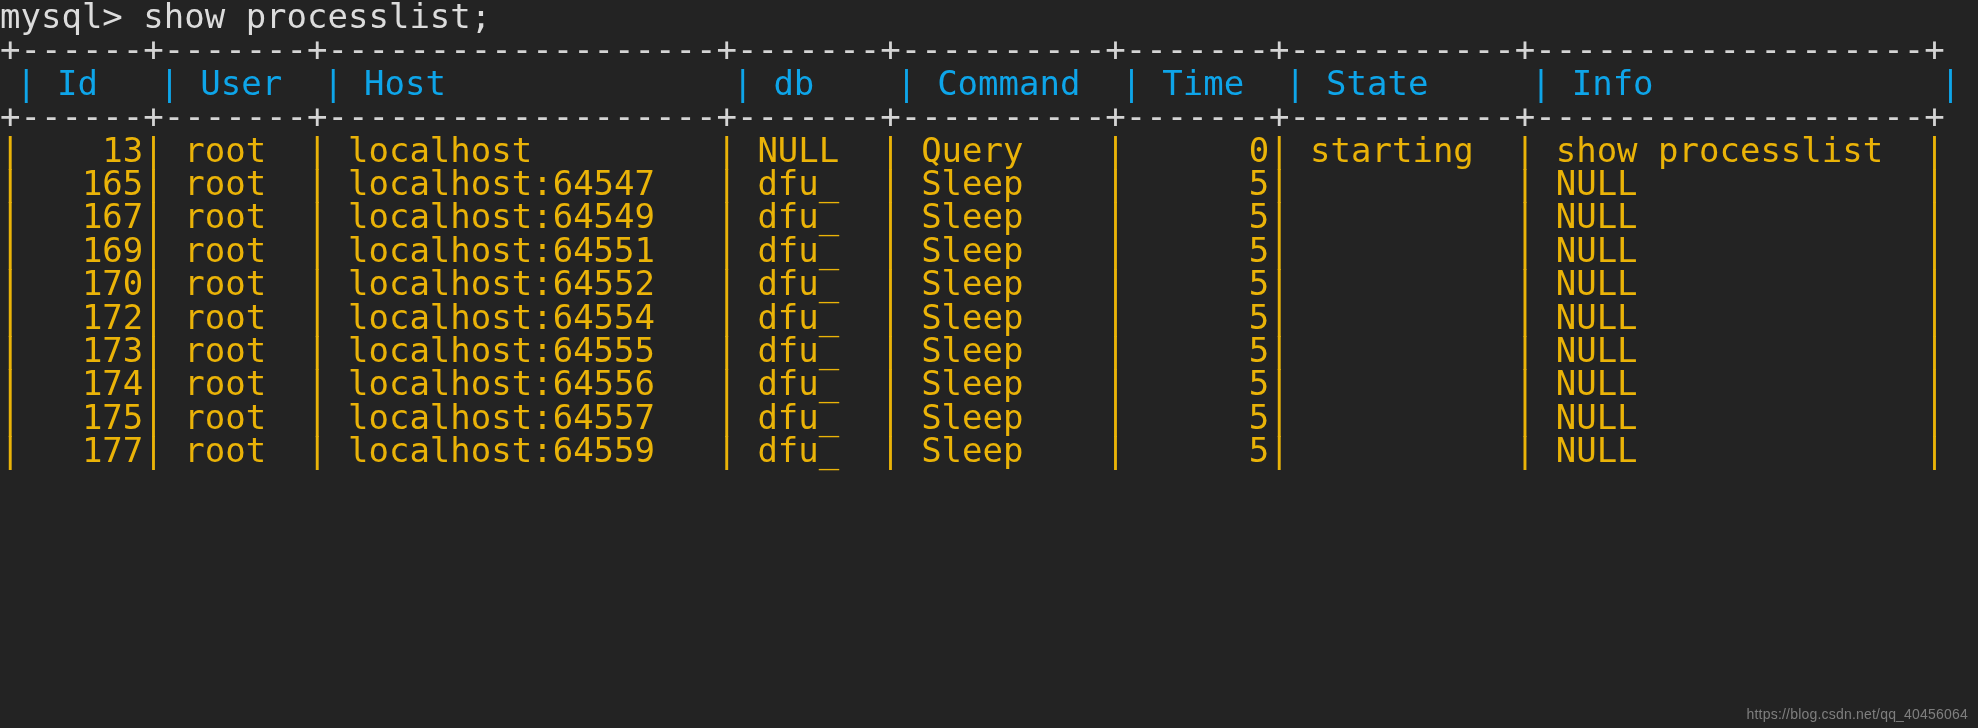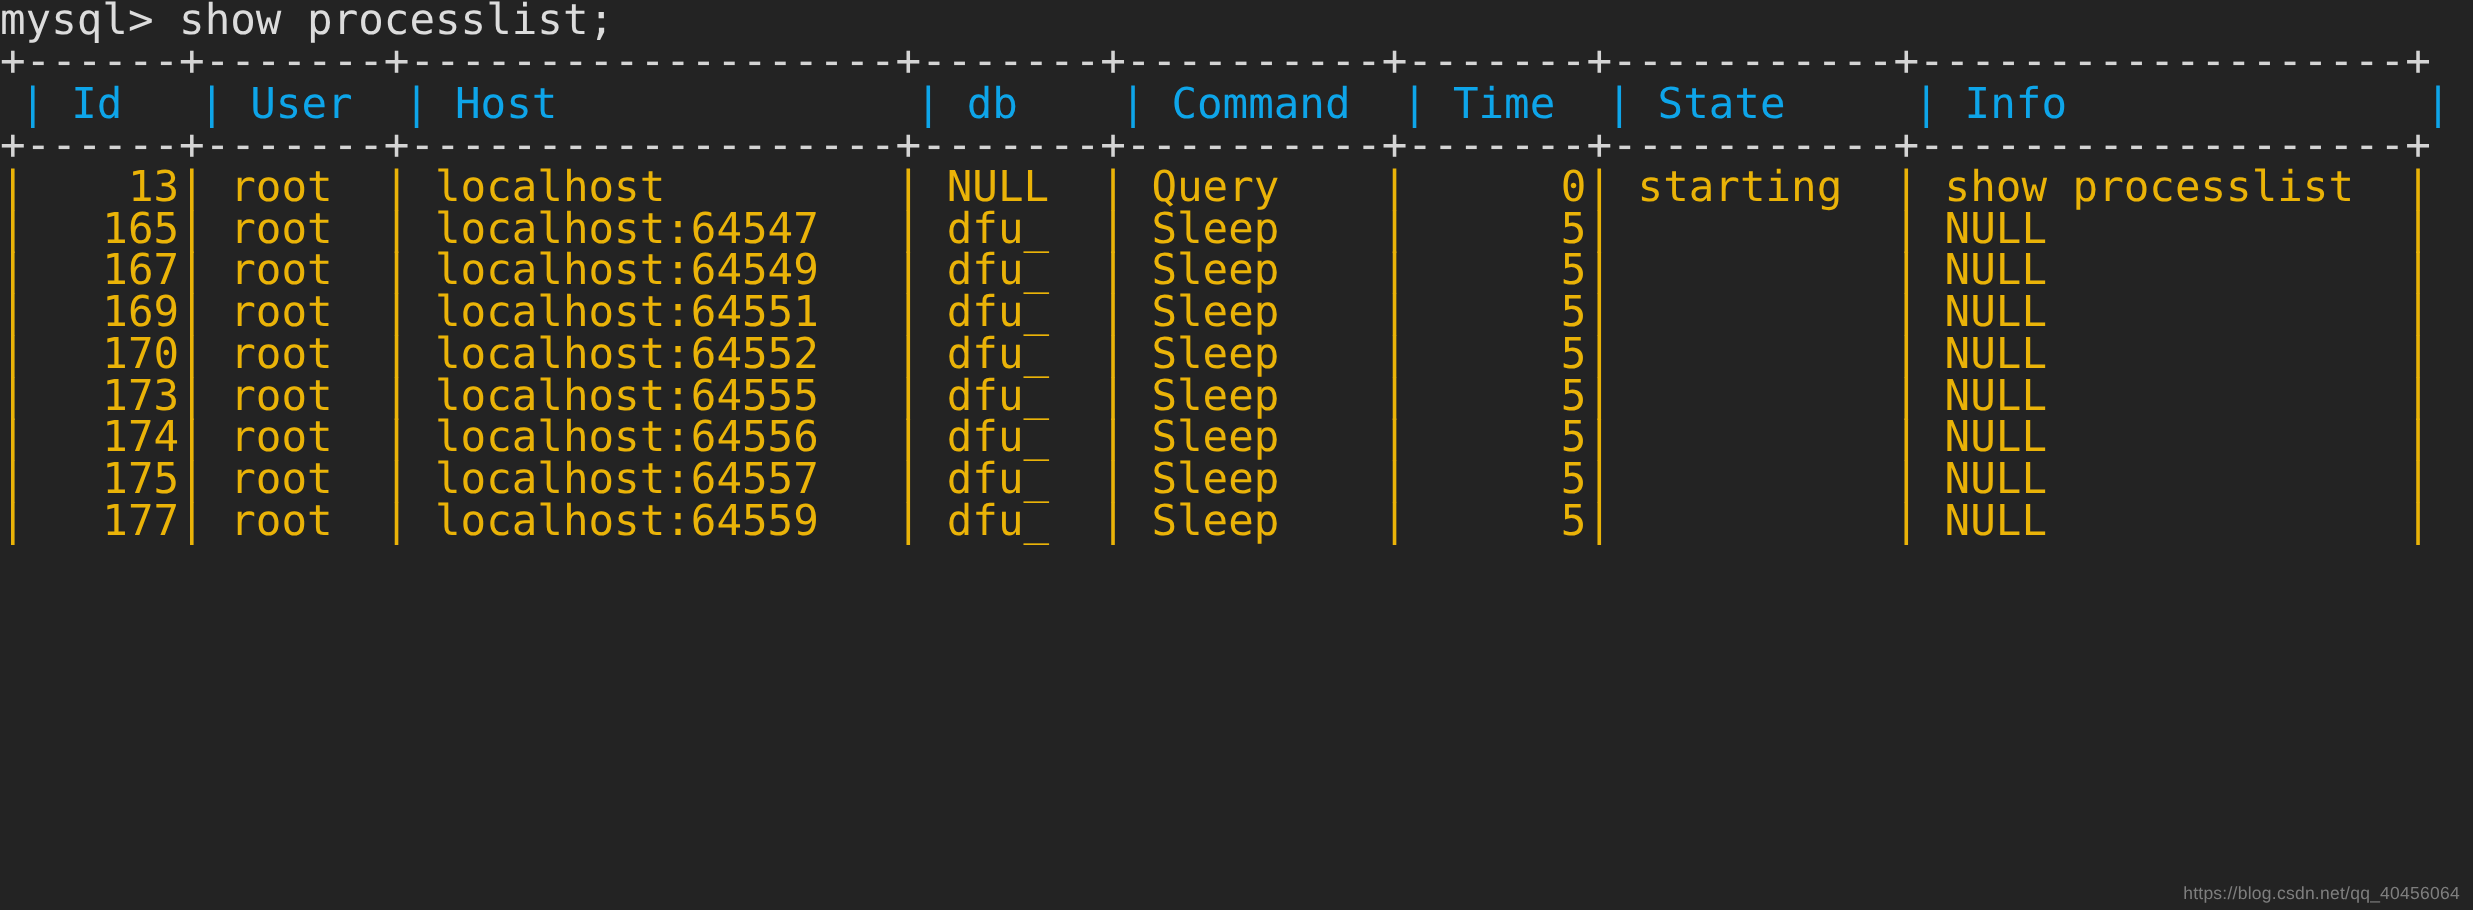--- a/index.html
+++ b/index.html
@@ -80,19 +80,20 @@
   <div id="terminal-output">
       <div class="term-line prompt-line">mysql&gt; show processlist;</div>
       <div class="term-line rule-line">+------+-------+-------------------+-------+----------+-------+-----------+-------------------+</div>
       <div class="term-line header-line">| Id   | User  | Host              | db    | Command  | Time  | State     | Info              |</div>
       <div class="term-line rule-line">+------+-------+-------------------+-------+----------+-------+-----------+-------------------+</div>
       <div class="term-line data-line">|    13| root  | localhost         | NULL  | Query    |      0| starting  | show processlist  |</div>
       <div class="term-line data-line">|   165| root  | localhost:64547   | dfu_  | Sleep    |      5|           | NULL              |</div>
       <div class="term-line data-line">|   167| root  | localhost:64549   | dfu_  | Sleep    |      5|           | NULL              |</div>
       <div class="term-line data-line">|   169| root  | localhost:64551   | dfu_  | Sleep    |      5|           | NULL              |</div>
       <div class="term-line data-line">|   170| root  | localhost:64552   | dfu_  | Sleep    |      5|           | NULL              |</div>
+      <div class="term-line data-line">|   172| root  | localhost:64554   | dfu_  | Sleep    |      5|           | NULL              |</div>
       <div class="term-line data-line">|   173| root  | localhost:64555   | dfu_  | Sleep    |      5|           | NULL              |</div>
       <div class="term-line data-line">|   174| root  | localhost:64556   | dfu_  | Sleep    |      5|           | NULL              |</div>
       <div class="term-line data-line">|   175| root  | localhost:64557   | dfu_  | Sleep    |      5|           | NULL              |</div>
       <div class="term-line data-line">|   177| root  | localhost:64559   | dfu_  | Sleep    |      5|           | NULL              |</div>
     </div>
   <div id="watermark">https://blog.csdn.net/qq_40456064</div>
 </div>
 
 </body></html>

